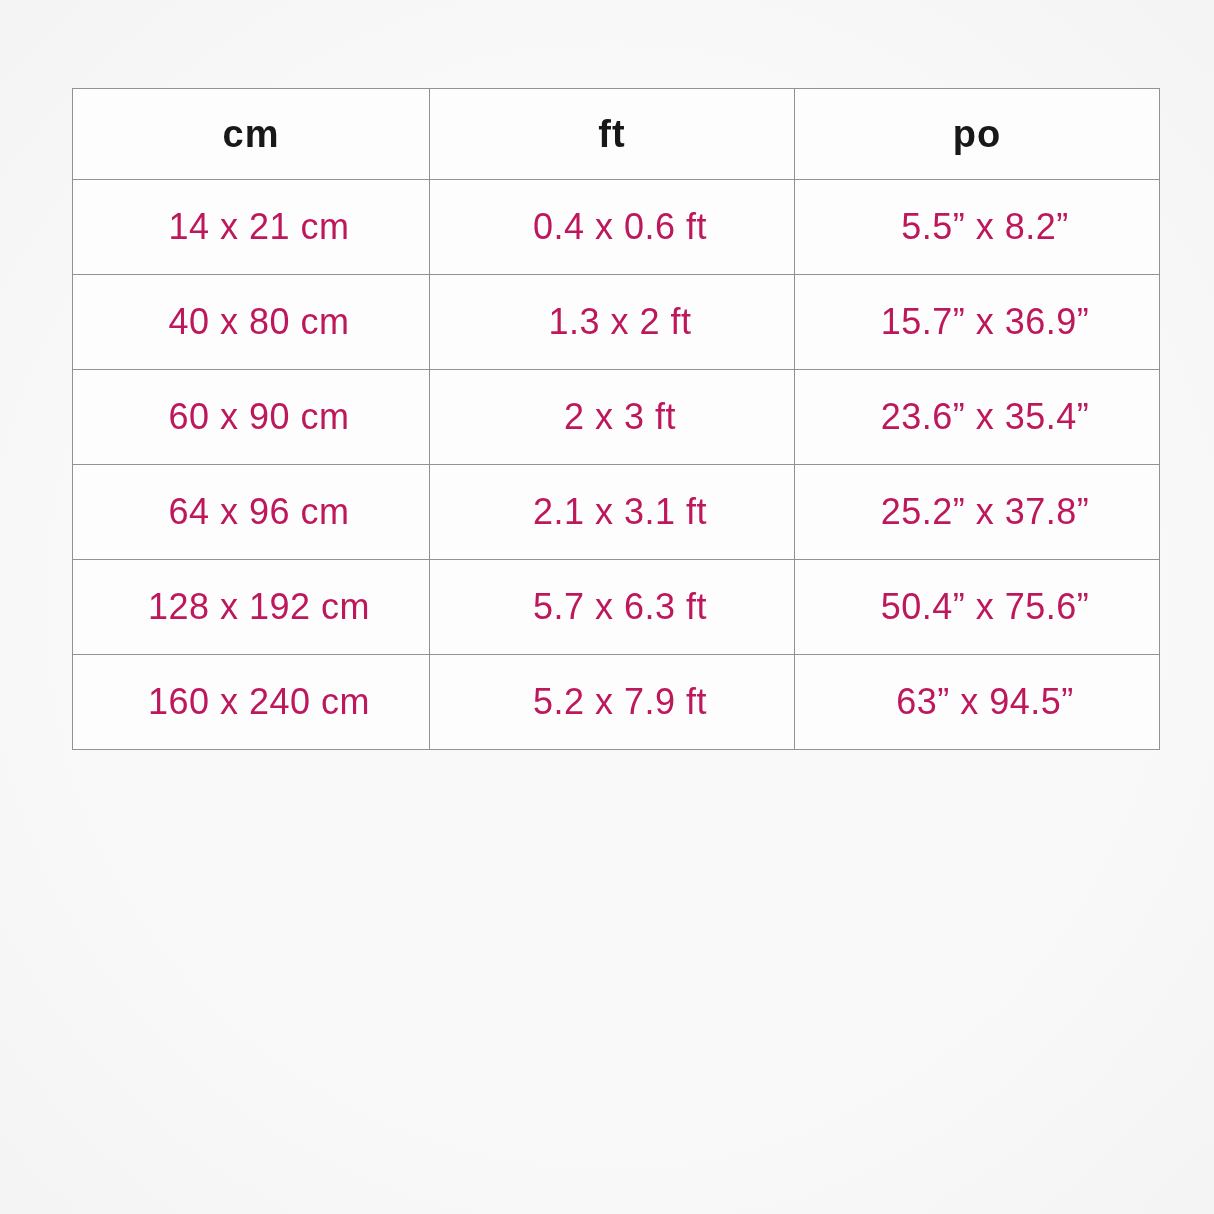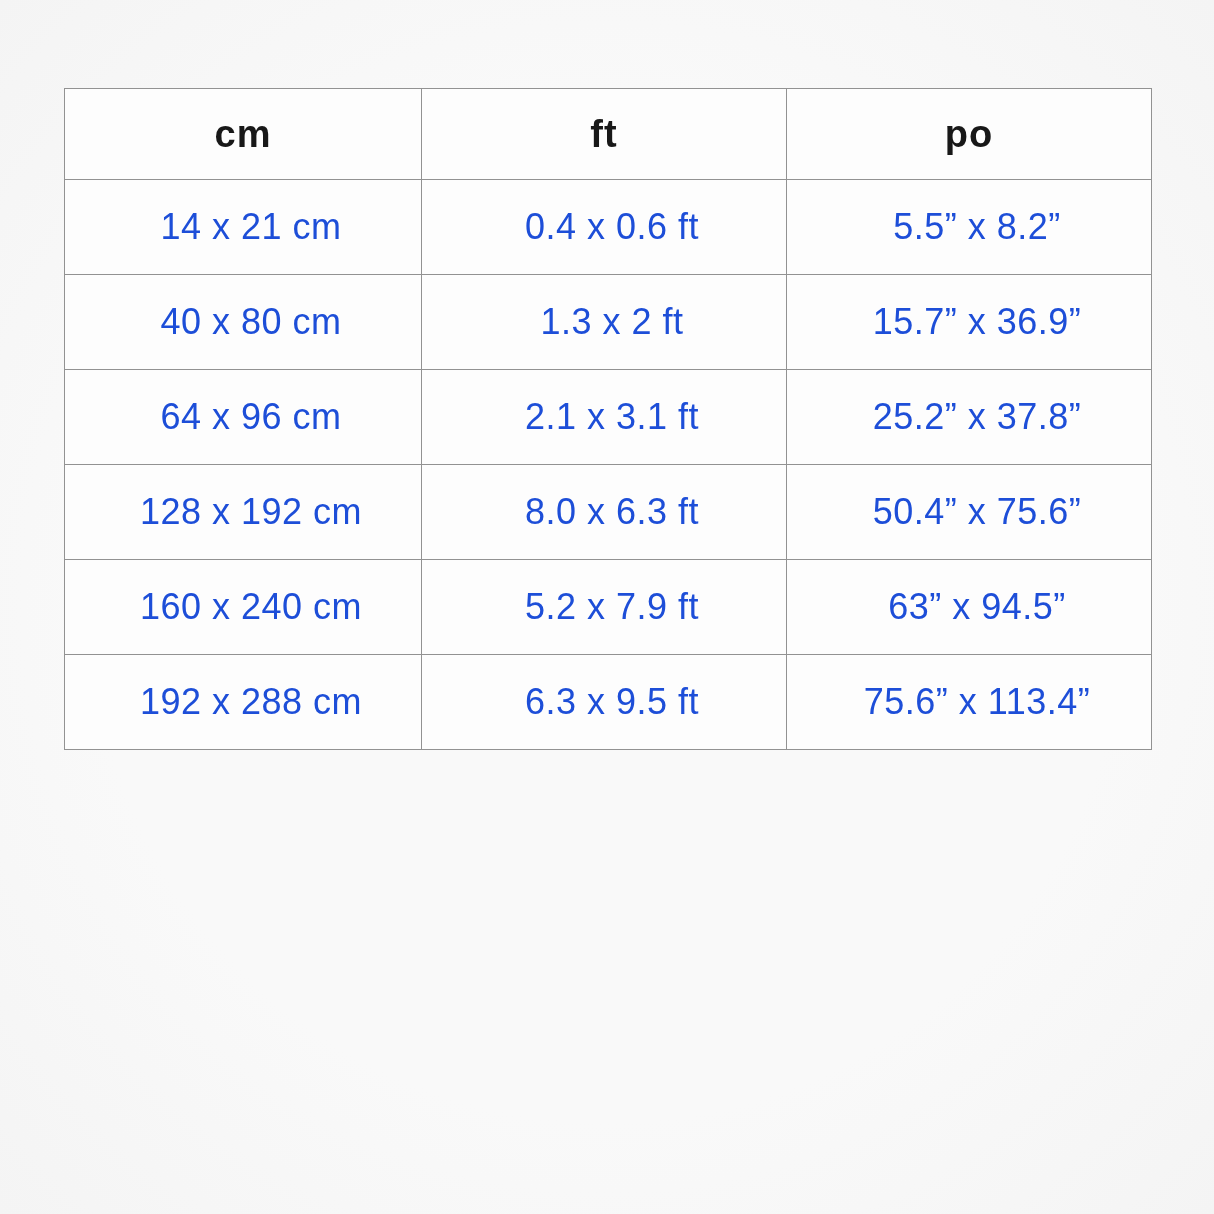--- a/index.html
+++ b/index.html
@@ -12,21 +12,21 @@
     color: #1c1c1c;
   }
   .page {
     position: relative;
     width: 1214px;
     height: 1214px;
     background: radial-gradient(ellipse at center, #f9f9f9 60%, #f4f4f4 100%);
   }
   table.size-table {
     position: absolute;
-    left: 64px;
+    left: 72px;
     top: 88px;
     width: 1087px;
     border-collapse: collapse;
     table-layout: fixed;
     background: #fdfdfd;
   }
   table.size-table col.c1 { width: 357px; }
   table.size-table col.c2 { width: 365px; }
   table.size-table col.c3 { width: 365px; }
   table.size-table th,
@@ -42,21 +42,21 @@
     font-size: 38px;
     font-weight: 700;
     letter-spacing: 1px;
     color: #181818;
   }
   table.size-table td {
     height: 94px;
     font-size: 36px;
     font-weight: 400;
     letter-spacing: 0.5px;
-    color: #1d4ed8;
+    color: #be185d;
     padding-left: 16px;
   }
 </style>
 </head>
 <body>
 
 <div class="page">
   <table class="size-table">
     <colgroup>
       <col class="c1">
@@ -75,34 +75,34 @@
           <td>14 x 21 cm</td>
           <td>0.4 x 0.6 ft</td>
           <td>5.5” x 8.2”</td>
         </tr>
         <tr>
           <td>40 x 80 cm</td>
           <td>1.3 x 2 ft</td>
           <td>15.7” x 36.9”</td>
         </tr>
         <tr>
+          <td>60 x 90 cm</td>
+          <td>2 x 3 ft</td>
+          <td>23.6” x 35.4”</td>
+        </tr>
+        <tr>
           <td>64 x 96 cm</td>
           <td>2.1 x 3.1 ft</td>
           <td>25.2” x 37.8”</td>
         </tr>
         <tr>
           <td>128 x 192 cm</td>
-          <td>8.0 x 6.3 ft</td>
+          <td>5.7 x 6.3 ft</td>
           <td>50.4” x 75.6”</td>
         </tr>
         <tr>
           <td>160 x 240 cm</td>
           <td>5.2 x 7.9 ft</td>
           <td>63” x 94.5”</td>
         </tr>
-        <tr>
-          <td>192 x 288 cm</td>
-          <td>6.3 x 9.5 ft</td>
-          <td>75.6” x 113.4”</td>
-        </tr>
       </tbody>
   </table>
 </div>
 
 </body></html>

